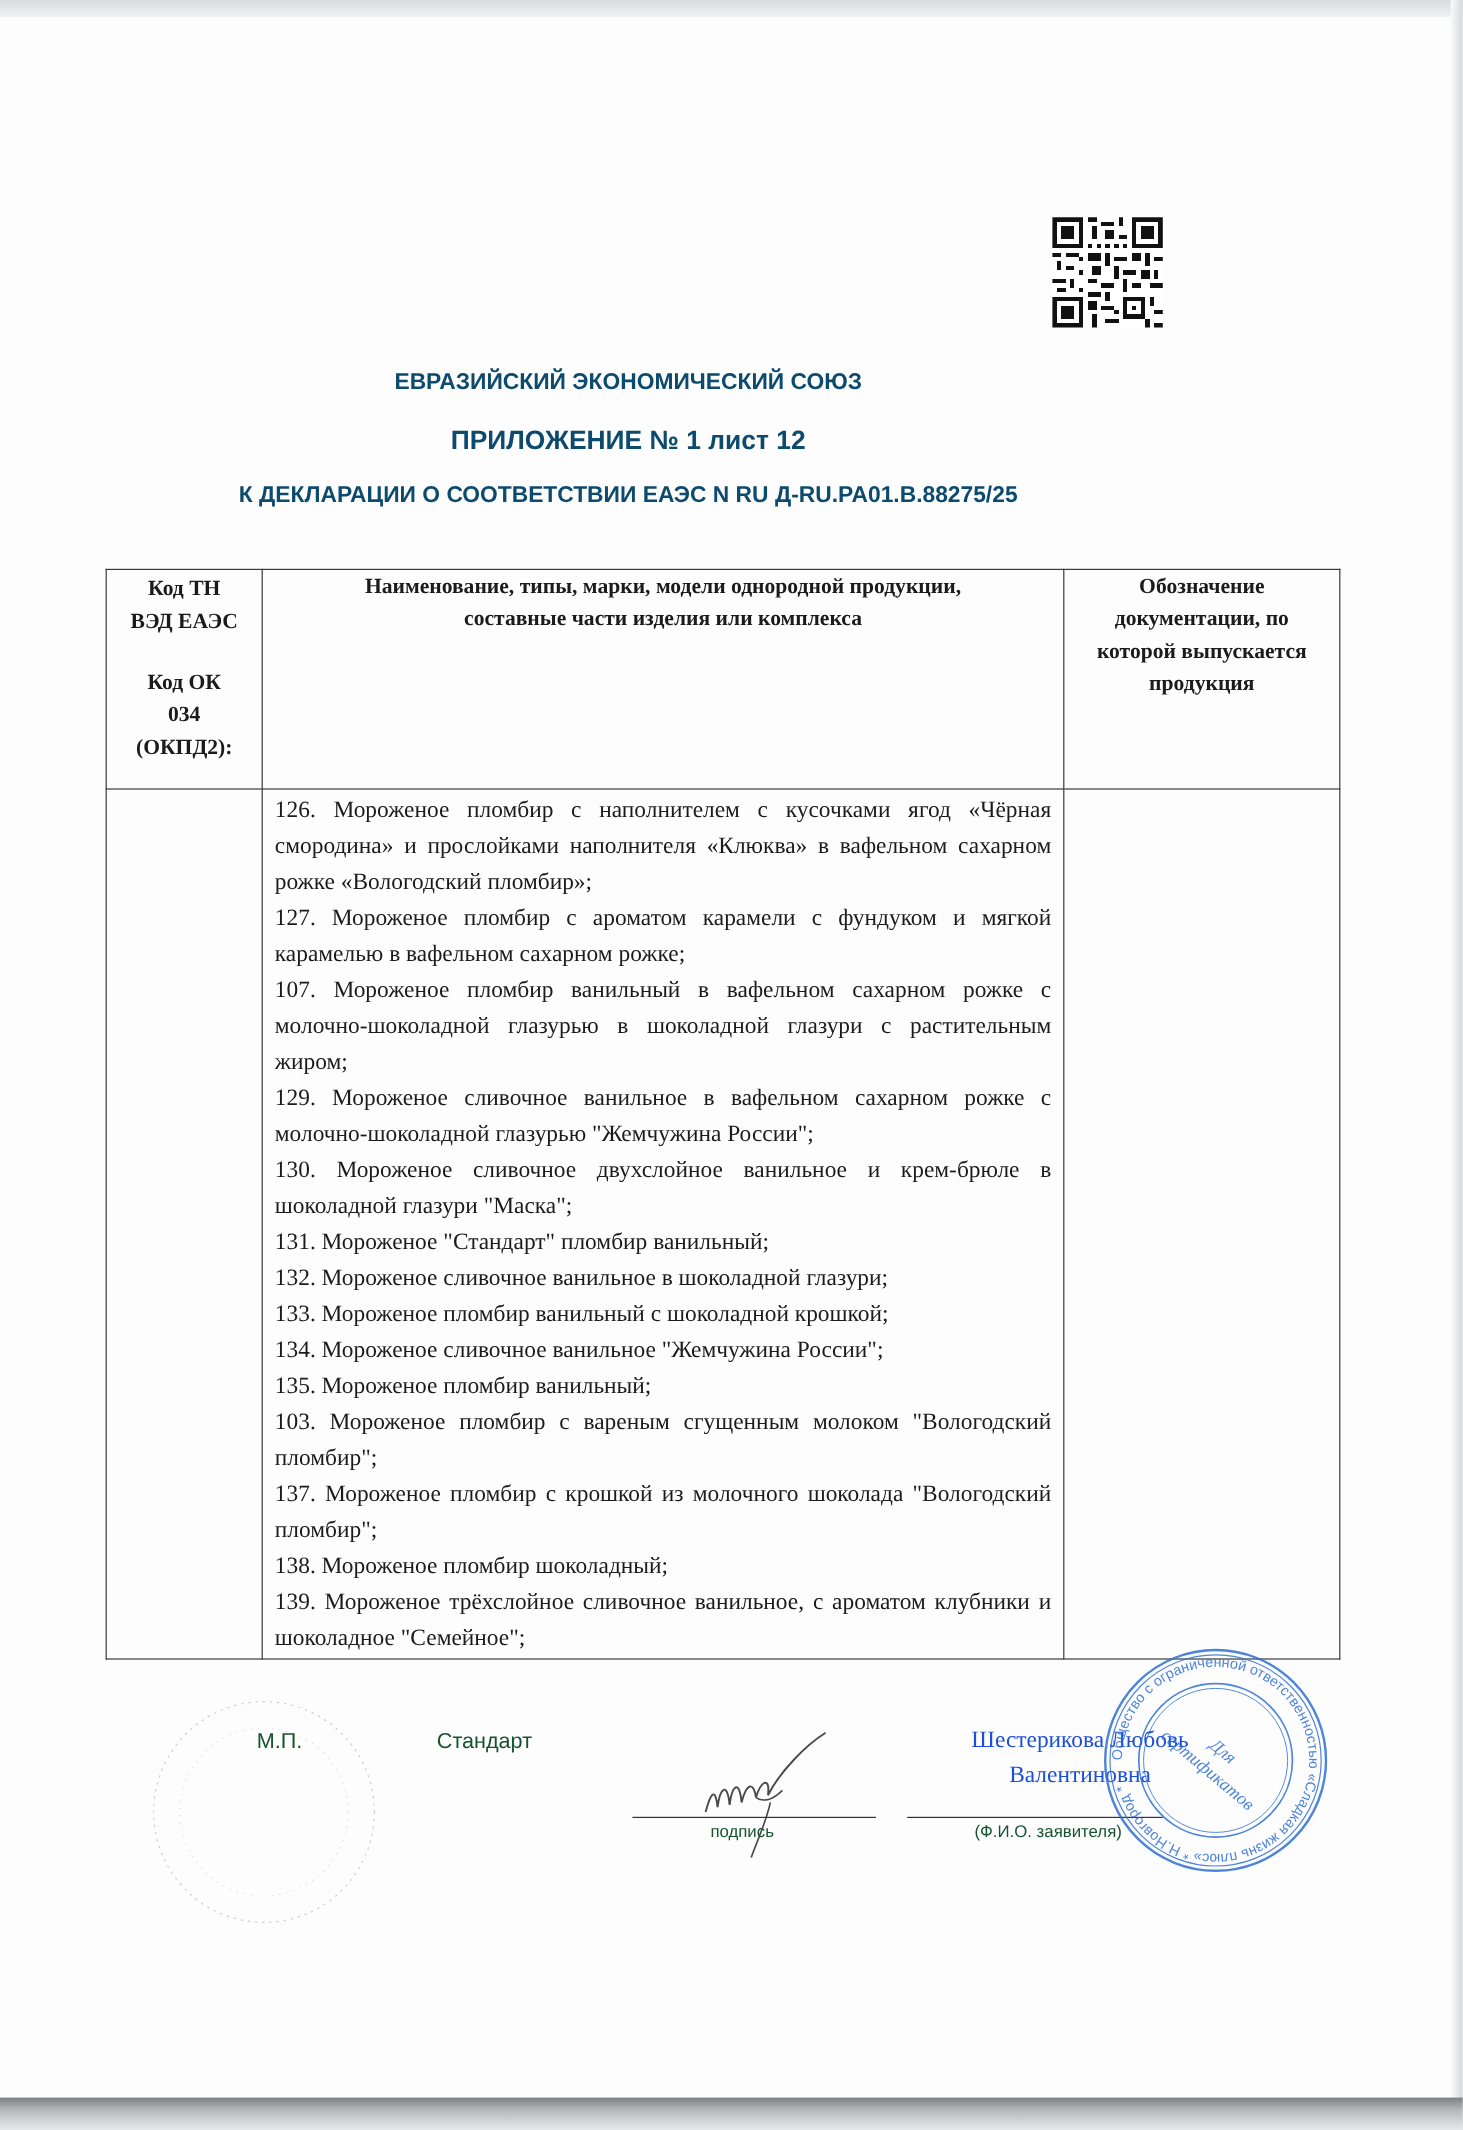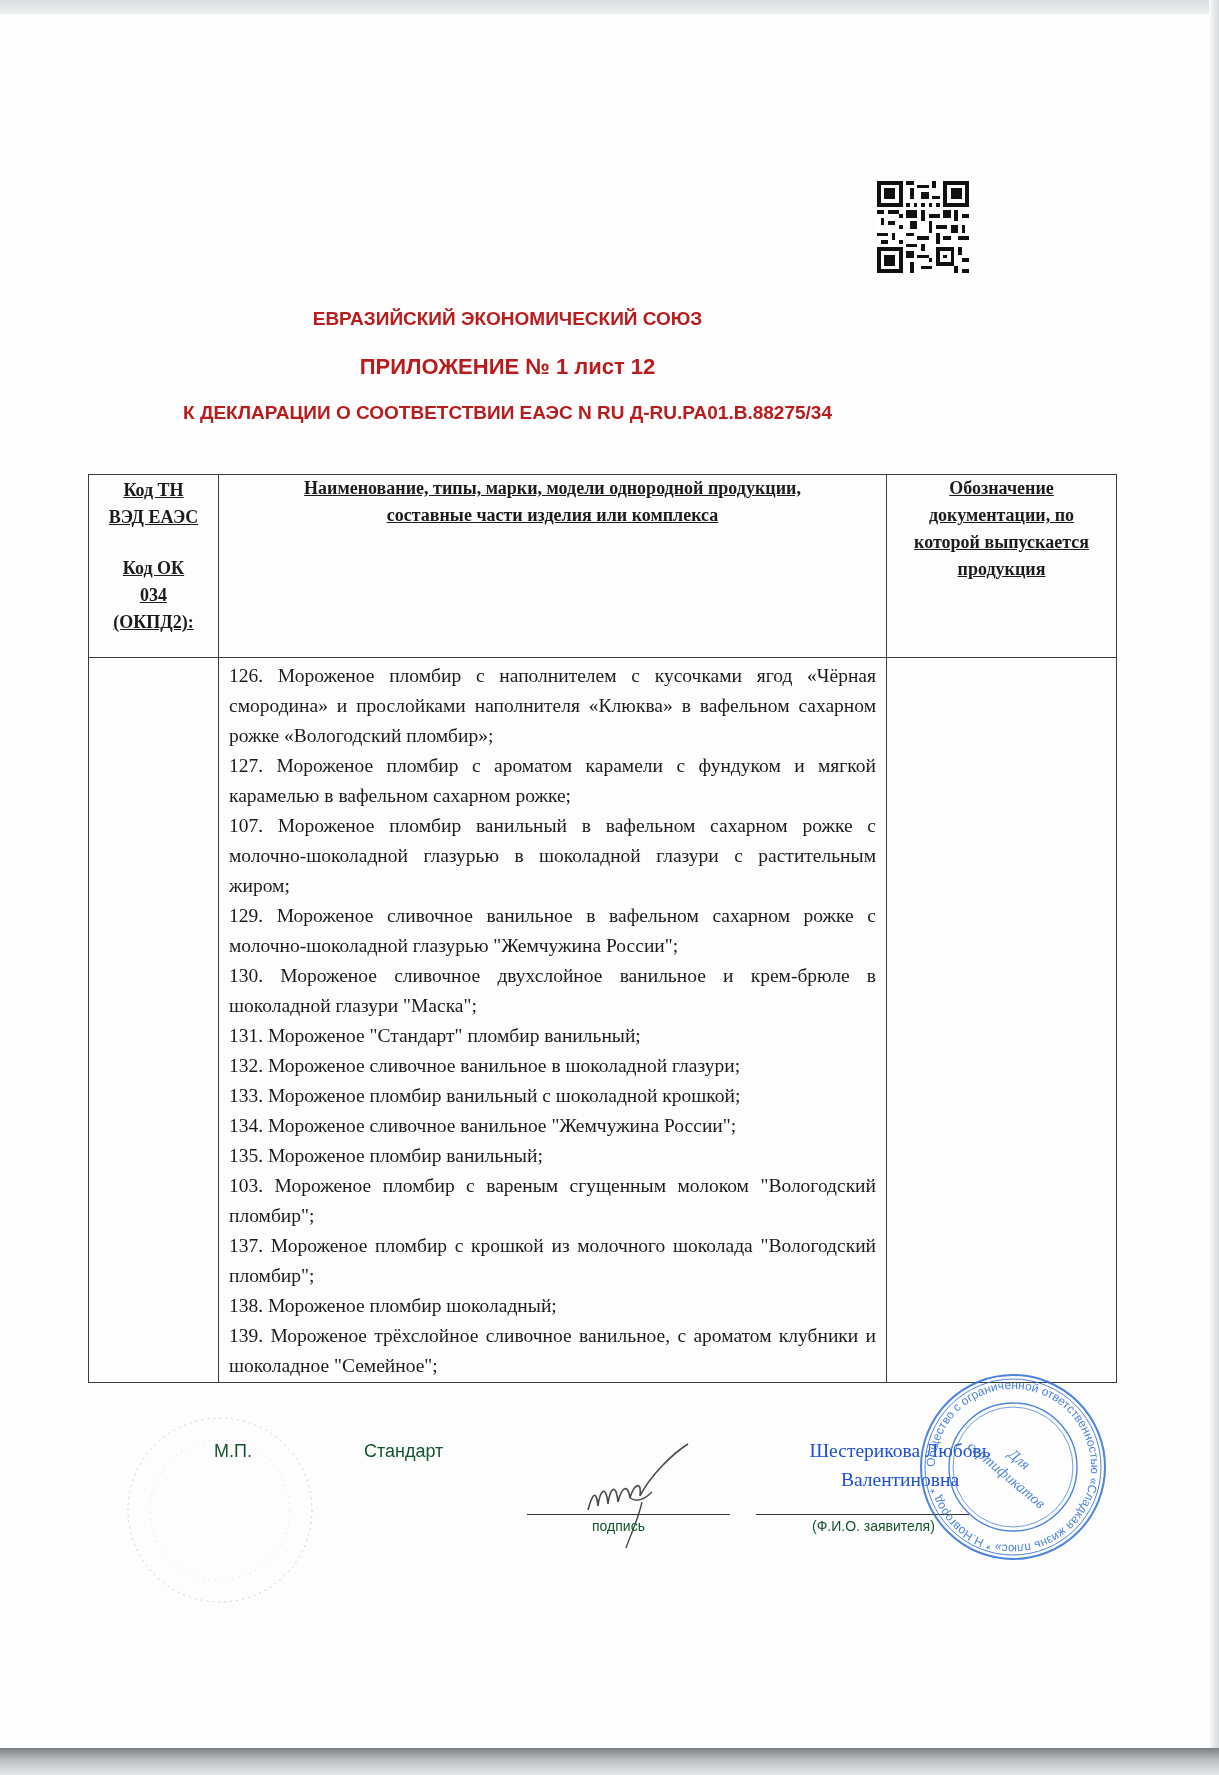--- a/index.html
+++ b/index.html
@@ -2,29 +2,29 @@
 <html><head>
 <meta charset="utf-8">
 <style>
   html, body { margin:0; padding:0; }
   body { width:1219px; height:1775px; background:#fdfdfd; position:relative; overflow:hidden;
          font-family:"Liberation Serif", serif; color:#1b1b1b; }
   .page-edge-top { position:absolute; left:0; top:0; width:1219px; height:14px; background:linear-gradient(#d9dde0,#eef0f1); }
   .page-edge-right { position:absolute; right:0; top:0; width:10px; height:1775px; background:linear-gradient(90deg,#fafafa,#d4d7d9); }
   .page-edge-bottom { position:absolute; left:0; top:1748px; width:1219px; height:27px; background:linear-gradient(#7d8083,#b7babc 40%,#e8e9ea); }
   .qr { position:absolute; left:877px; top:181px; width:92px; height:92px; }
-  .heading { position:absolute; left:0; width:1015px; text-align:center; font-family:"Liberation Sans", sans-serif; font-weight:bold; color:#b91c1c; }
+  .heading { position:absolute; left:0; width:1015px; text-align:center; font-family:"Liberation Sans", sans-serif; font-weight:bold; color:#0c4a6e;padding-left:16px; }
   .h1 { top:308px; font-size:19px; }
   .h2 { top:354px; font-size:22px; }
   .h3 { top:402px; font-size:19px; }
   table.decl { position:absolute; left:88px; top:474px; width:1029px; border-collapse:collapse; }
   table.decl td { border:1.5px solid #3a3a3a; vertical-align:top; padding:0; }
   .col1 { width:129px; }
   .col3 { width:229px; }
-  .hdr td { height:180px; vertical-align:middle; text-align:center; font-weight:bold; font-size:18px; line-height:27px;text-decoration:underline; }
+  .hdr td { height:180px; vertical-align:middle; text-align:center; font-weight:bold; font-size:18px; line-height:27px; }
   .hdr .c1 { vertical-align:top; padding-top:2px; }
   .hdr .c1 .gap { height:24px; }
   .hdr .c2 { font-weight:bold; }
   .body-row td { height:724px;margin-left:13px; }
   .items { padding:3px 10px 0 10px; font-size:19.5px; line-height:30px; text-align:justify; }
   .items div { margin:0; }
   .sig { position:absolute; font-family:"Liberation Sans", sans-serif; font-size:18px; color:#14532d; }
   .mp { left:214px; top:1441px; }
   .applicant { left:364px; top:1441px; }
   .sig-line1 { position:absolute; left:527px; top:1514px; width:203px; border-top:1.5px solid #333; }
@@ -104,21 +104,21 @@
       <rect x="22" y="18" width="1" height="2"></rect>
       <rect x="23" y="21" width="2" height="1"></rect>
     <rect x="21" y="23" width="1" height="2"></rect>
       <rect x="14" y="21" width="1" height="1"></rect>
       <rect x="23" y="24" width="2" height="1"></rect>
   </g>
 </svg>
 
 <div class="heading h1">ЕВРАЗИЙСКИЙ ЭКОНОМИЧЕСКИЙ СОЮЗ</div>
 <div class="heading h2">ПРИЛОЖЕНИЕ № 1 лист 12</div>
-<div class="heading h3">К ДЕКЛАРАЦИИ О СООТВЕТСТВИИ ЕАЭС N RU Д-RU.PA01.B.88275/34</div>
+<div class="heading h3">К ДЕКЛАРАЦИИ О СООТВЕТСТВИИ ЕАЭС N RU Д-RU.PA01.B.88275/25</div>
 
 <table class="decl">
   <tbody>
       <tr class="hdr">
     <td class="col1 c1">
       <div>Код ТН</div>
       <div>ВЭД ЕАЭС</div>
       <div class="gap"></div>
       <div>Код ОК</div>
       <div>034</div>

